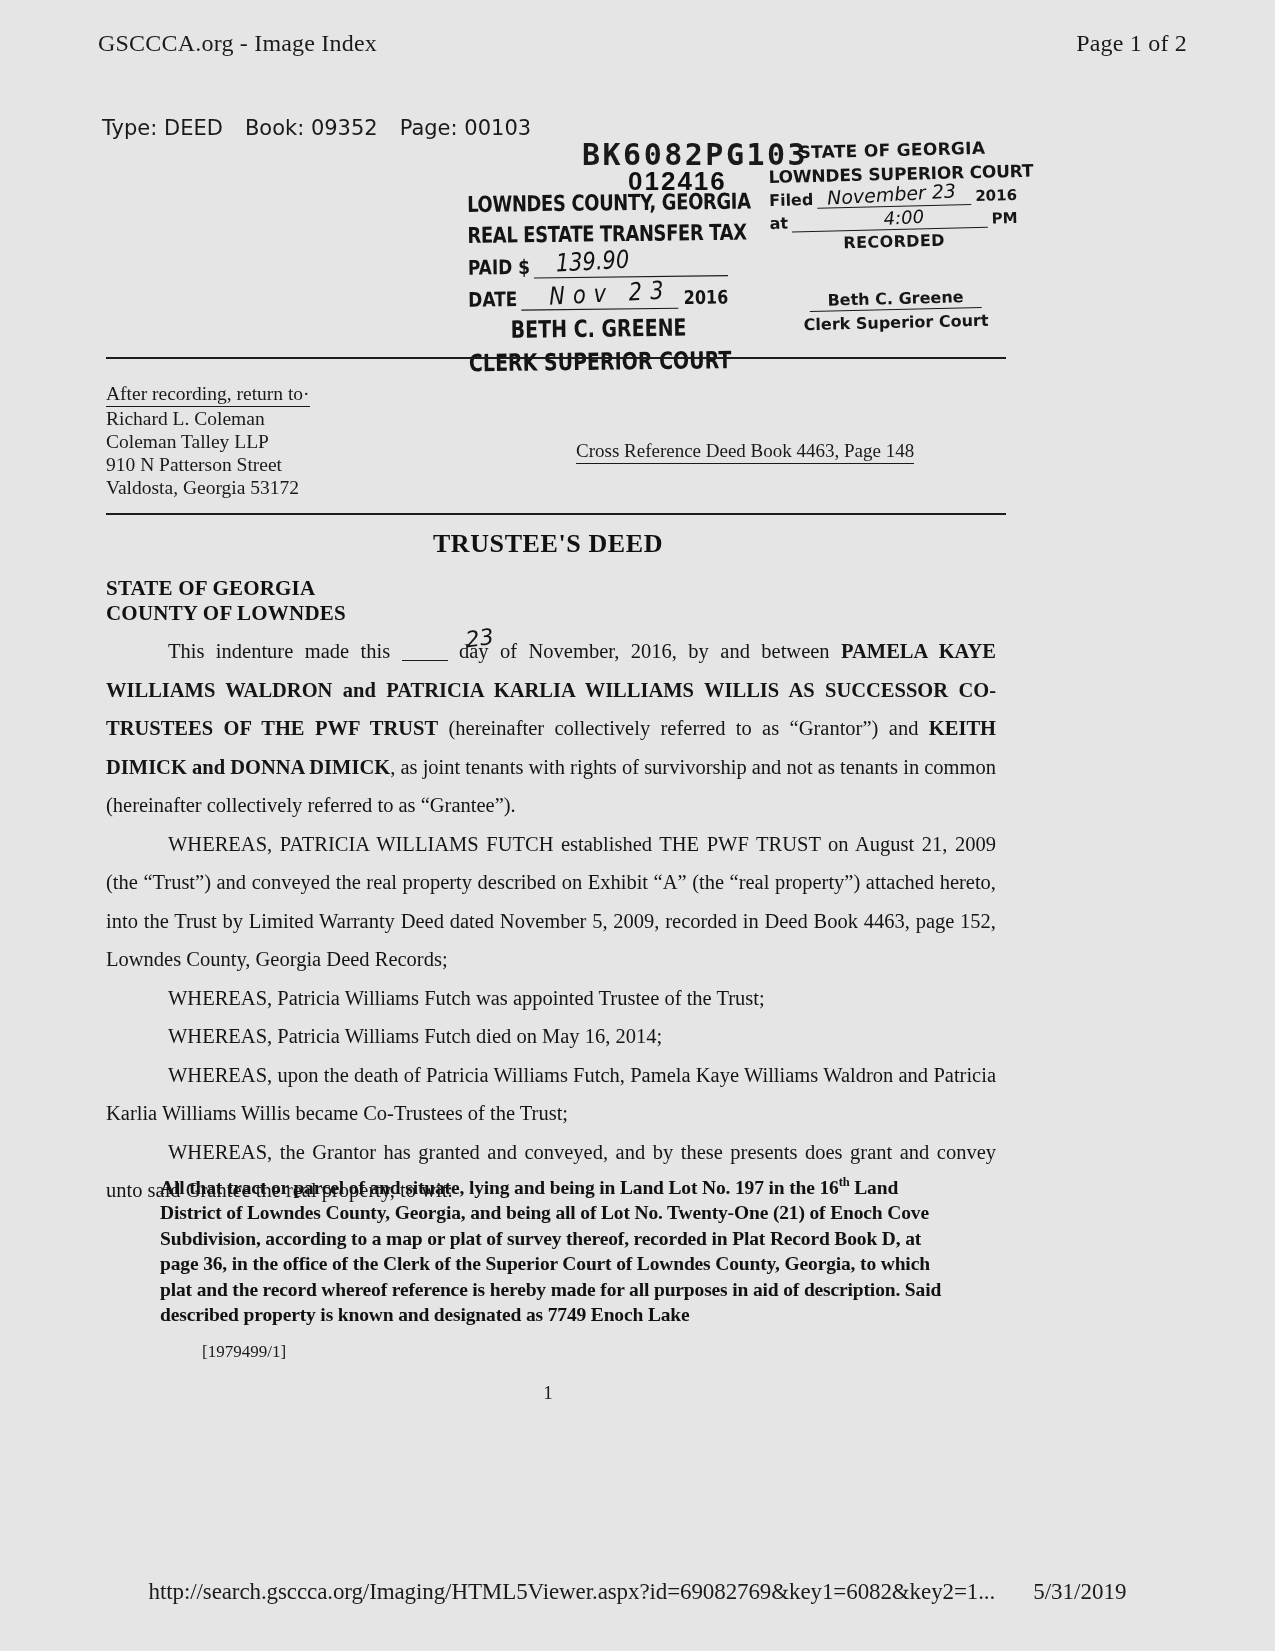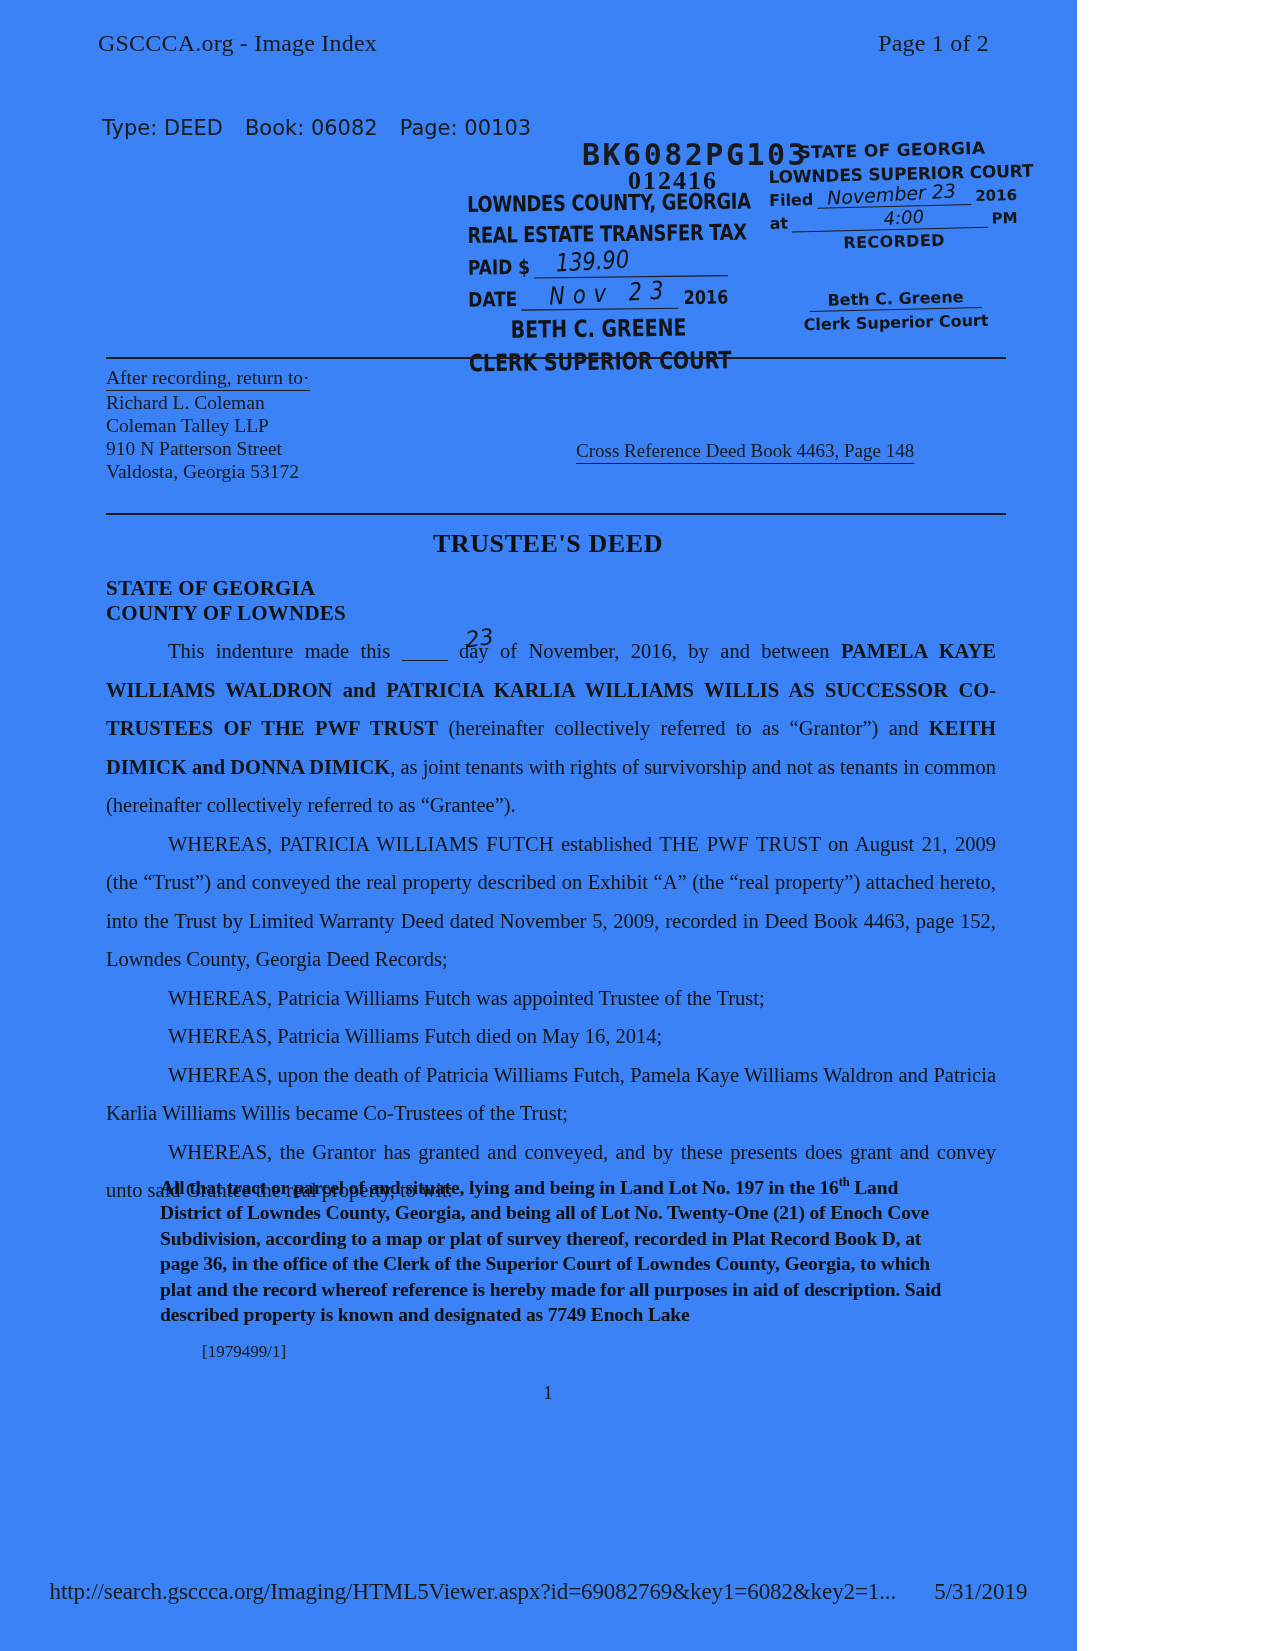--- a/index.html
+++ b/index.html
@@ -2,23 +2,23 @@
 <html><head>
 <meta charset="utf-8">
 <style>
   html, body {
     margin: 0;
     padding: 0;
     background: #ffffff;
   }
   .page {
     position: relative;
-    width: 1077px;
+    width: 1275px;
     height: 1651px;
-    background: #3b82f6;
+    background: #e5e5e5;
     font-family: "Liberation Serif", serif;
     color: #111111;
     overflow: hidden;
   }
 
   
   .print-header {
     position: absolute;
     top: 30px;
     left: 98px;
@@ -70,21 +70,21 @@
     font-family: "DejaVu Sans Mono", monospace;
     font-size: 30px;
     font-weight: 700;
     letter-spacing: 2.5px;
     color: #1a1a1a;
   }
   .stamp-num {
     position: absolute;
     left: 530px;
     top: 62px;
-    font-family: Liberation Serif, serif;
+    font-family: Liberation Sans, sans-serif;
     font-size: 26px;
     font-weight: 700;
     letter-spacing: 2px;
     color: #101010;
   }
 
   .tax-stamp {
     position: absolute;
     left: 370px;
     top: 88px;
@@ -212,21 +212,21 @@
     height: 0;
     border-top: 2.6px solid #1c1c1c;
   }
   .hr.r1 { top: 253px; }
   .hr.r2 { top: 409px; }
 
   
   .return-block {
     position: absolute;
     left: 8px;
-    top: 262px;
+    top: 278px;
     font-size: 19.5px;
     line-height: 23px;
     color: #1a1a1a;
   }
   .return-block .hdr {
     border-bottom: 1.3px solid #1a1a1a;
     display: inline-block;
     padding-bottom: 1px;
   }
   .xref {
@@ -328,21 +328,21 @@
 
 <div class="page">
 
   <div class="print-header">
     <span>GSCCCA.org - Image Index</span>
     <span>Page 1 of 2</span>
   </div>
 
   <div class="sheet">
 
-    <div class="index-line"><span>Type: DEED</span><span class="gap"></span><span>Book: 06082</span><span class="gap"></span><span>Page: 00103</span></div>
+    <div class="index-line"><span>Type: DEED</span><span class="gap"></span><span>Book: 09352</span><span class="gap"></span><span>Page: 00103</span></div>
 
     <div class="stamp-bk">BK6082PG103</div>
     <div class="stamp-num">012416</div>
 
     <div class="tax-stamp">
       <div class="l1">LOWNDES COUNTY, GEORGIA</div>
       <div class="l2">REAL ESTATE TRANSFER TAX</div>
       <div class="row">
         <span class="lbl">PAID $</span>
         <span class="rule">

